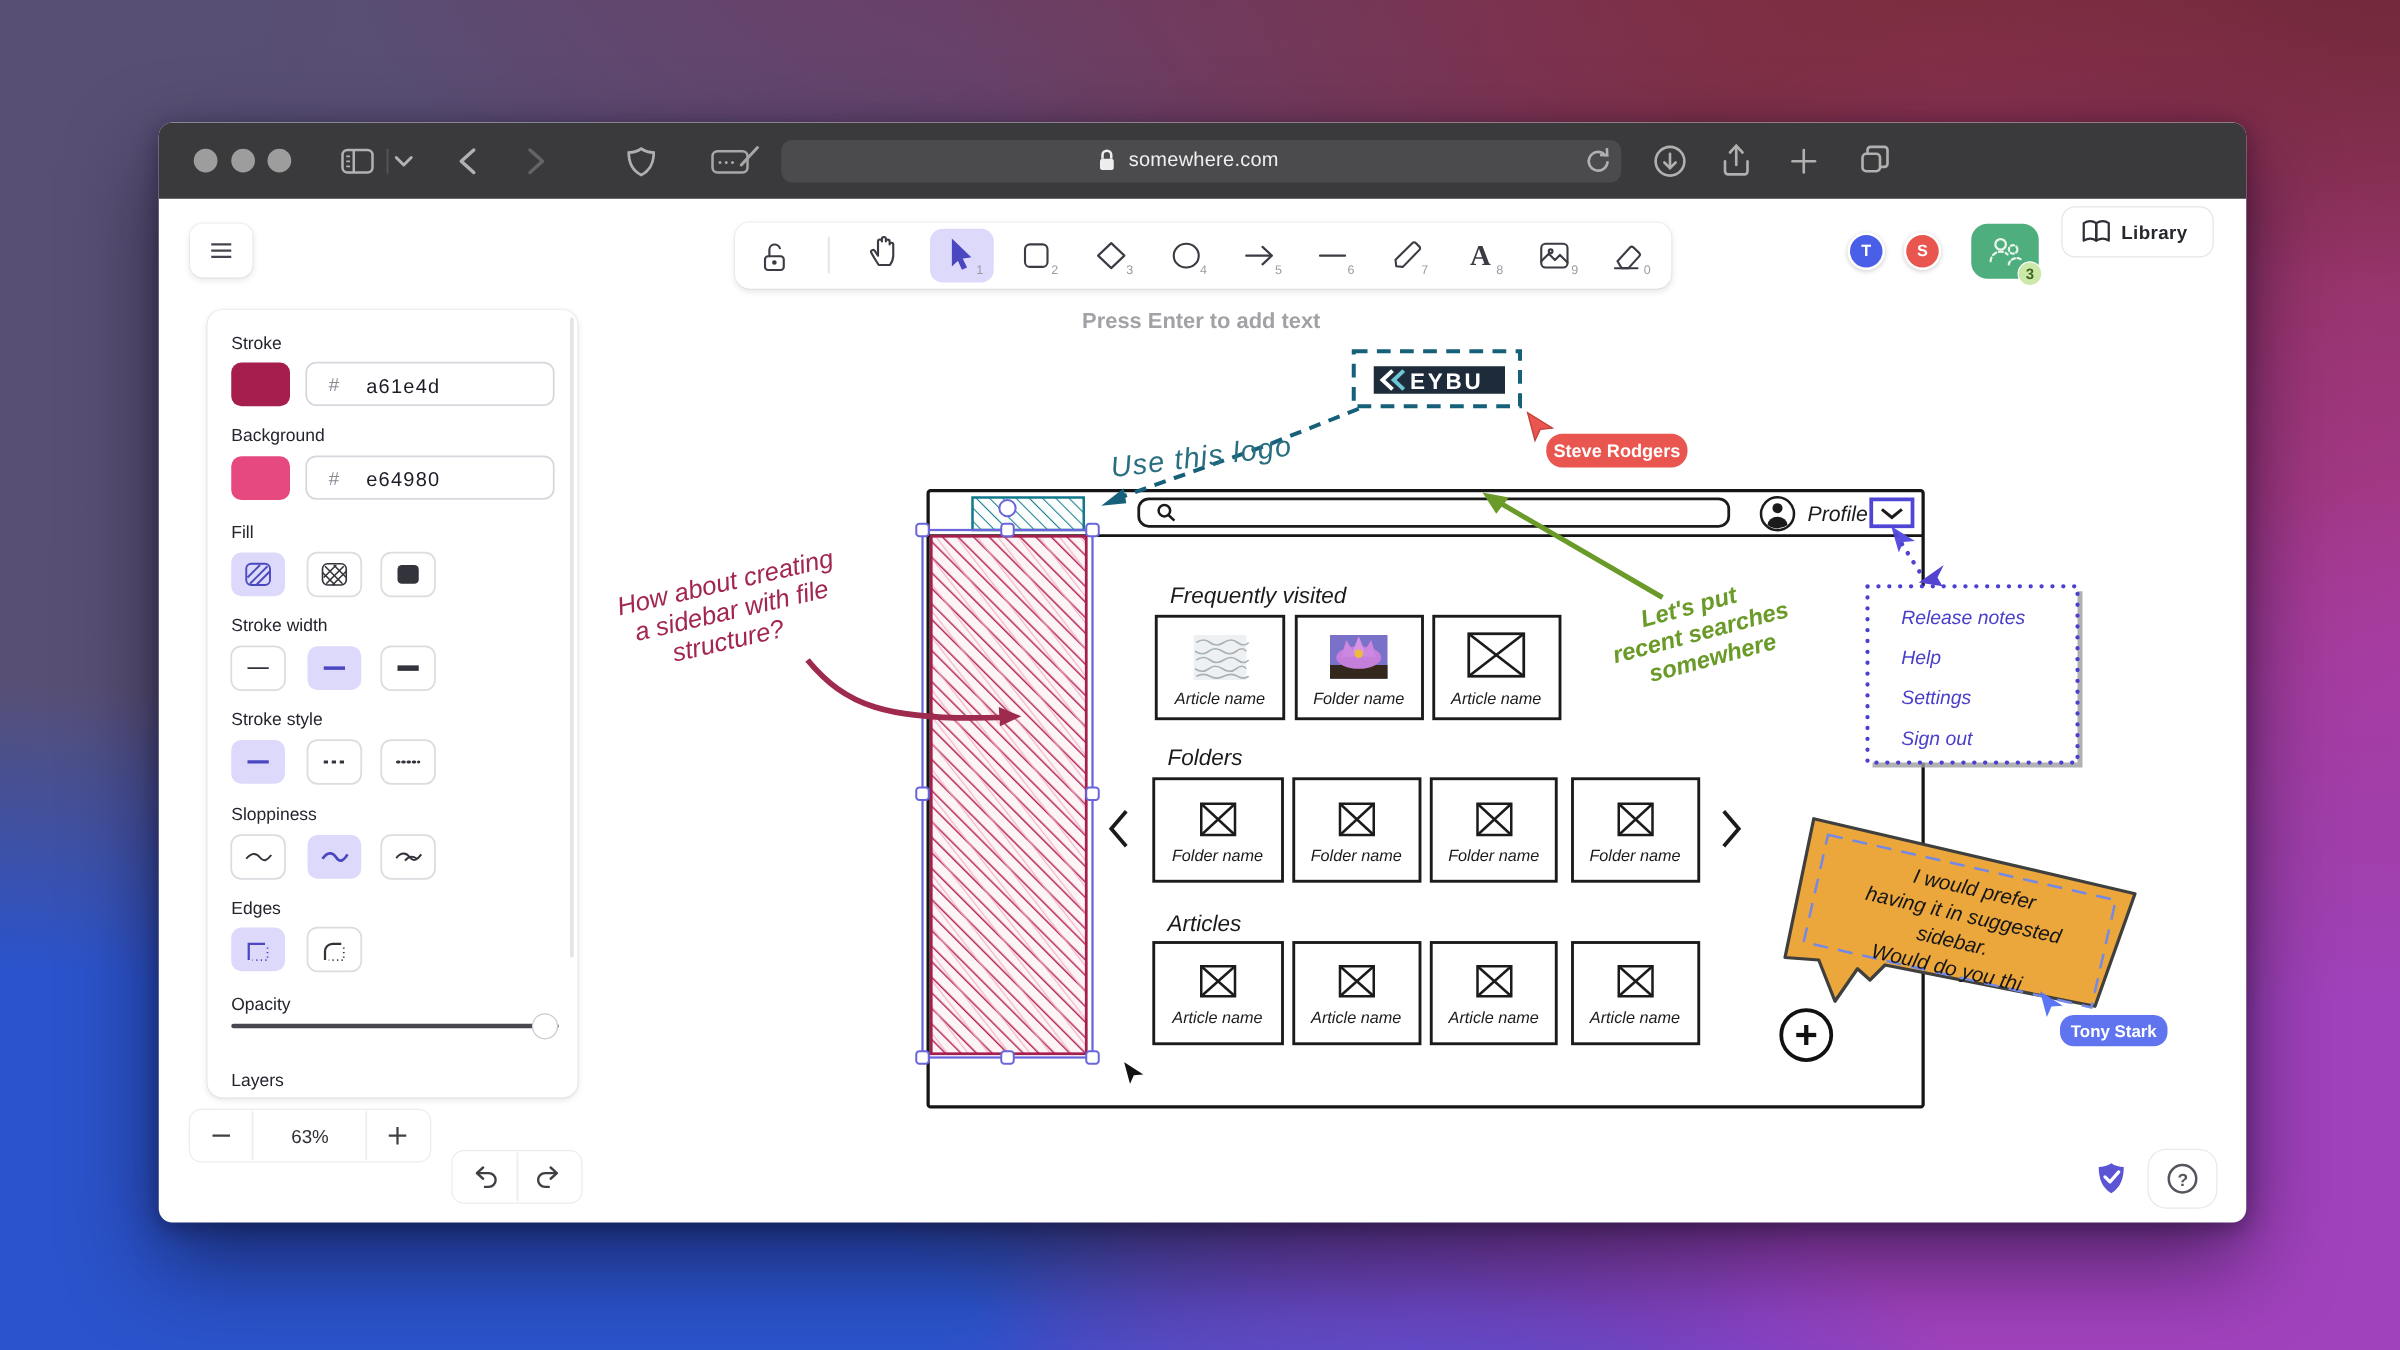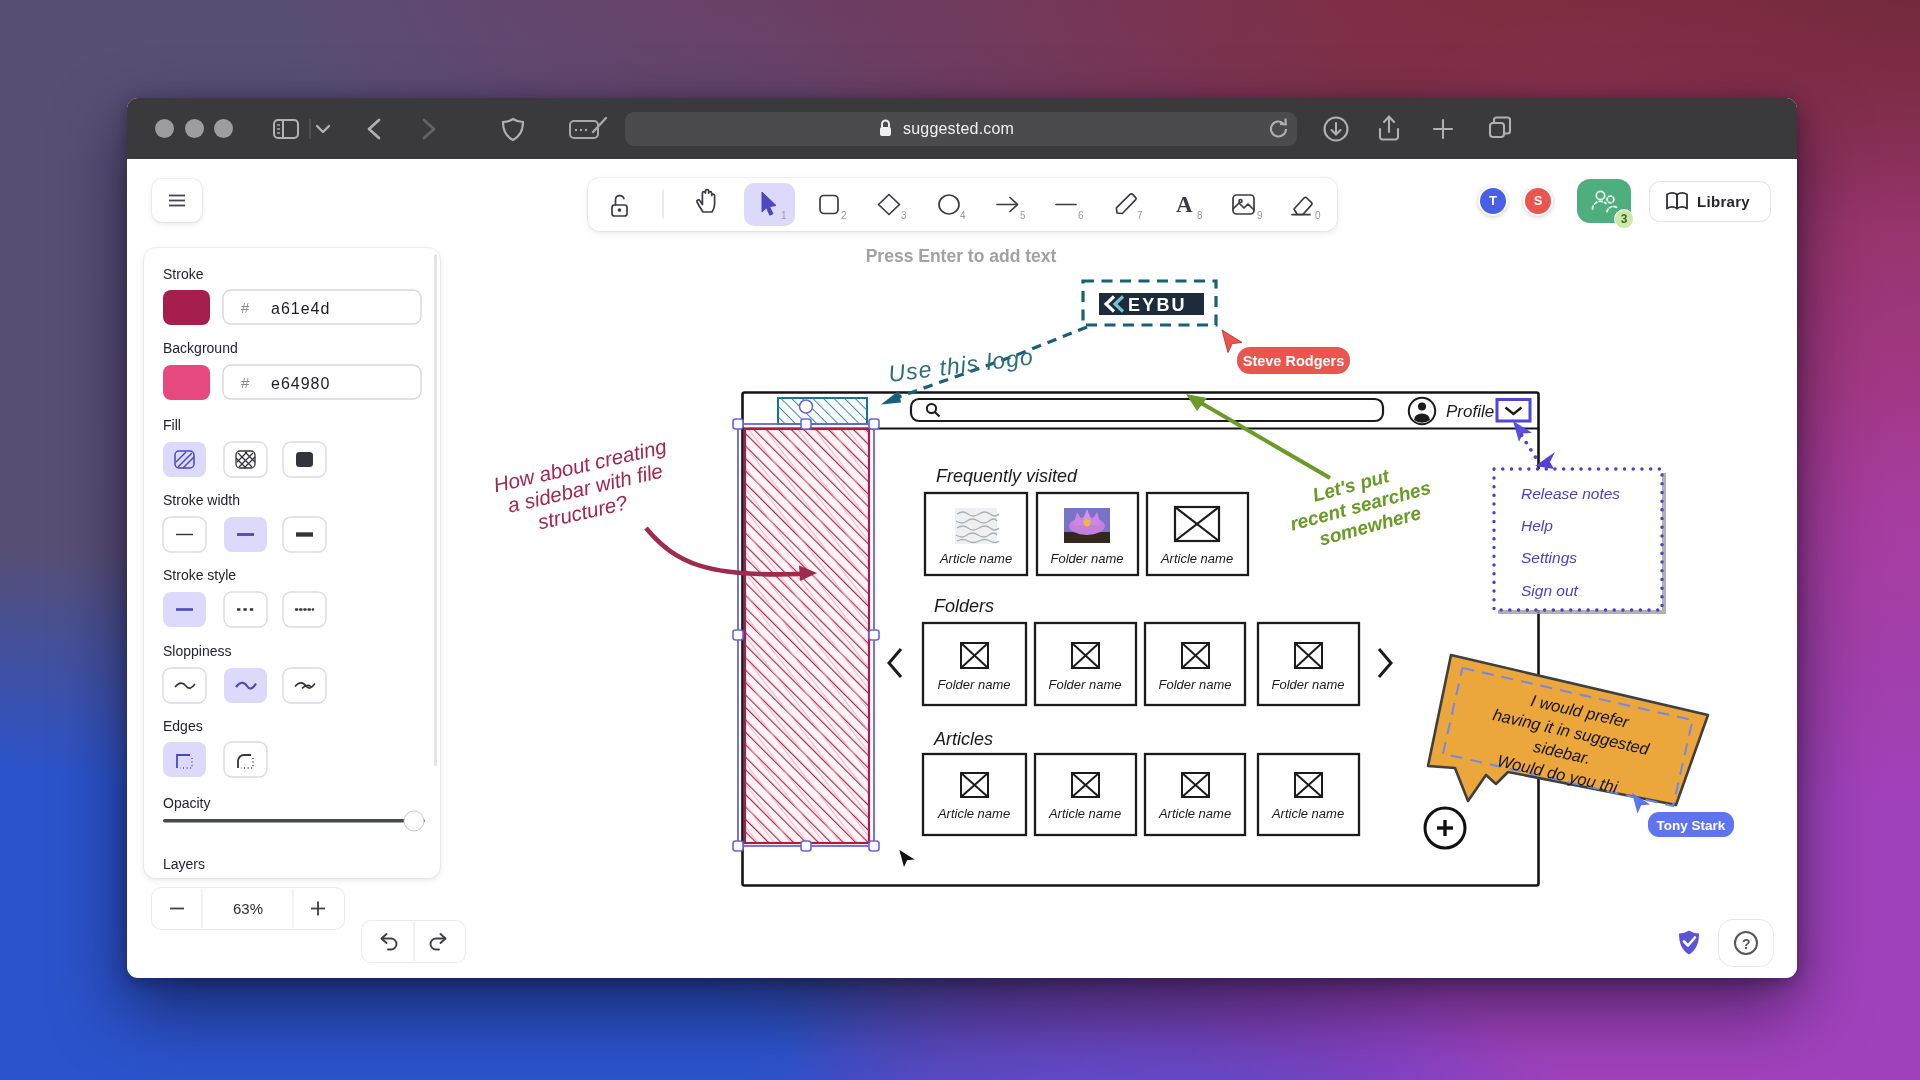--- a/index.html
+++ b/index.html
@@ -60,21 +60,21 @@
   <circle cx="11" cy="20" r="1.2" fill="#a8a8a8"></circle>
     <circle cx="16" cy="20" r="1.2" fill="#a8a8a8"></circle>
     <circle cx="21" cy="20" r="1.2" fill="#a8a8a8"></circle>
   <line x1="28" y1="22" x2="41" y2="8" stroke="#a8a8a8" stroke-width="2.4" stroke-linecap="round"></line>
 </svg>
 <div class="urlbar" style="z-index:12"></div>
 <svg style="position:absolute;z-index:13;left:874px;top:114px" width="200" height="30" viewBox="0 0 200 30">
   <rect x="6" y="13" width="11" height="9" rx="2" fill="#ededed"></rect>
   <path d="M8 13 v-3 a3.5 3.5 0 0 1 7 0 v3" fill="none" stroke="#ededed" stroke-width="2"></path>
 </svg>
-<div style="position:absolute;z-index:13;left:903px;top:120px;color:#efefef;font-size:16px;letter-spacing:.2px">suggested.com</div>
+<div style="position:absolute;z-index:13;left:903px;top:120px;color:#efefef;font-size:16px;letter-spacing:.2px">somewhere.com</div>
 <svg style="position:absolute;z-index:13;left:1264px;top:114px" width="30" height="30" viewBox="0 0 30 30">
   <path d="M22 15 a7.5 7.5 0 1 1 -2.2 -5.3" fill="none" stroke="#b0b0b0" stroke-width="2.1"></path>
   <path d="M21.5 4.5 L21.8 10.3 L16 10" fill="none" stroke="#b0b0b0" stroke-width="2.1"></path>
 </svg>
 <svg style="position:absolute;z-index:12;left:1318px;top:111px" width="400" height="36" viewBox="0 0 400 36">
   <g fill="none" stroke="#b0b0b0" stroke-width="2.1" stroke-linecap="round">
     <circle cx="18" cy="18" r="11.5"></circle>
     <line x1="18" y1="12" x2="18" y2="23"></line>
     <path d="M13.5 19 L18 23.5 L22.5 19"></path>
     <path d="M62 18 v8 a2.5 2.5 0 0 0 2.5 2.5 h13 a2.5 2.5 0 0 0 2.5-2.5 v-8"></path>
@@ -157,31 +157,31 @@
   <svg width="54" height="44" viewBox="0 0 54 44">
       <g fill="none" stroke="#e9f6ee" stroke-width="1.8" stroke-linecap="round">
     <circle cx="23.5" cy="16.5" r="4.2"></circle>
     <path d="M15.5 30 a8 8 0 0 1 13.5-5.5" stroke-dasharray="3 2.4"></path>
     <circle cx="33.5" cy="20.5" r="3.4" stroke-dasharray="2.6 2"></circle>
     <path d="M30 32.5 a6.5 6.5 0 0 1 10.5-3.5" stroke-dasharray="2.6 2"></path>
   </g>
     </svg>
 </div>
 <div class="chrome" style="position:absolute;left:1614px;top:209px;width:20px;height:20px;border-radius:50%;background:#cde9a9;border:1.5px solid #fff;color:#42661f;font-size:12px;font-weight:bold;text-align:center;line-height:18px">3</div>
-<div class="island chrome" style="left:1650px;top:182px;width:120px;height:39px;border-radius:10px;box-shadow:0 0 0 1px #e6e6ea">
+<div class="island chrome" style="left:1650px;top:166px;width:120px;height:39px;border-radius:10px;box-shadow:0 0 0 1px #e6e6ea">
   <svg width="120" height="39" viewBox="0 0 120 39">
     <g fill="none" stroke="#2f2f36" stroke-width="1.8" stroke-linejoin="round">
       <path d="M17 12.5 c3.5-2 7-2 10 0 v14 c-3-2-6.5-2-10 0 z"></path>
       <path d="M27 12.5 c3.5-2 7-2 10 0 v14 c-3-2-6.5-2-10 0 z"></path>
     </g>
     <text x="47" y="25" font-size="15px" fill="#27272e" font-weight="600" letter-spacing=".3">Library</text>
   </svg>
 </div>
 
-<div class="island chrome" style="left:144px;top:248px;width:296px;height:630px;border-radius:12px">
+<div class="island chrome" style="left:166px;top:248px;width:296px;height:630px;border-radius:12px">
   <svg width="296" height="630" viewBox="0 0 296 630" font-family="Liberation Sans, sans-serif">
     <rect x="290" y="6" width="3" height="512" rx="1.5" fill="#e3e3e8"></rect>
     <g font-size="14" fill="#24242e">
       <text x="19" y="31">Stroke</text>
       <text x="19" y="105">Background</text>
       <text x="19" y="182">Fill</text>
       <text x="19" y="257">Stroke width</text>
       <text x="19" y="332">Stroke style</text>
       <text x="19" y="408">Sloppiness</text>
       <text x="19" y="483">Edges</text>

